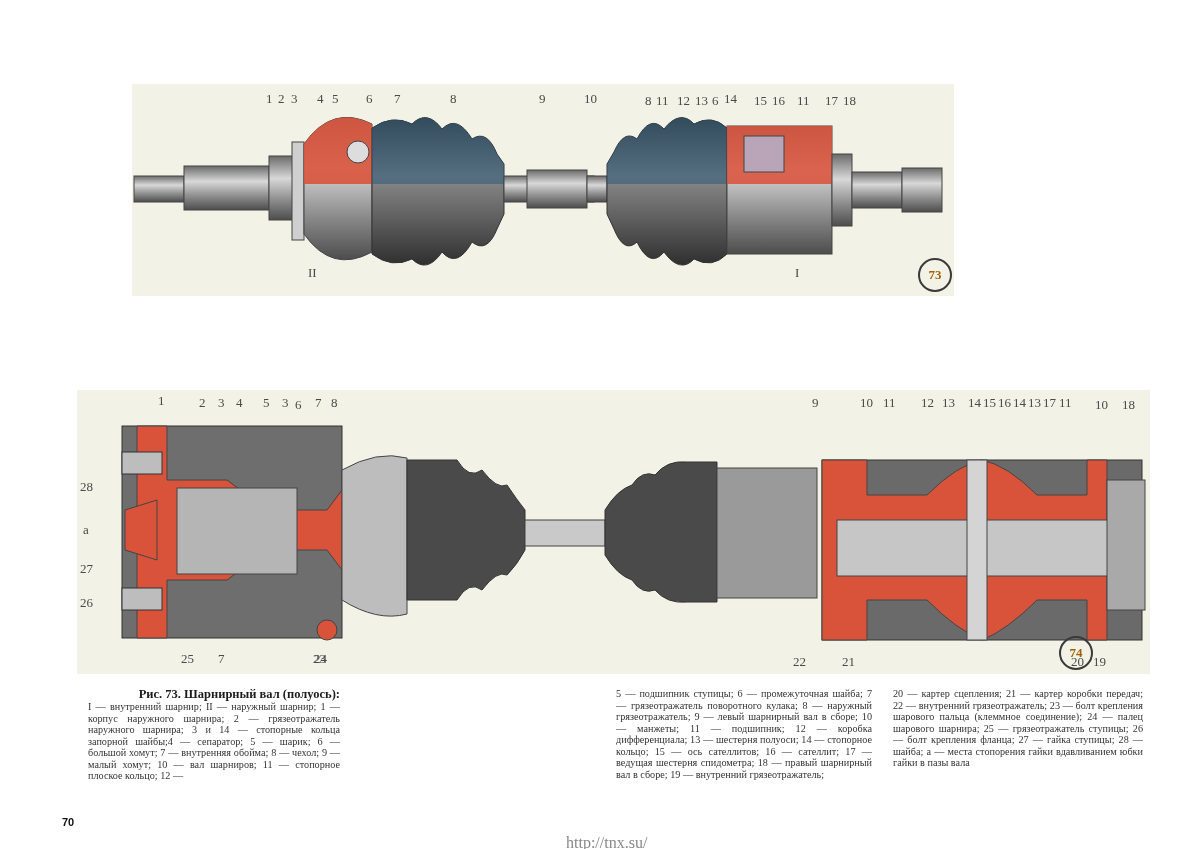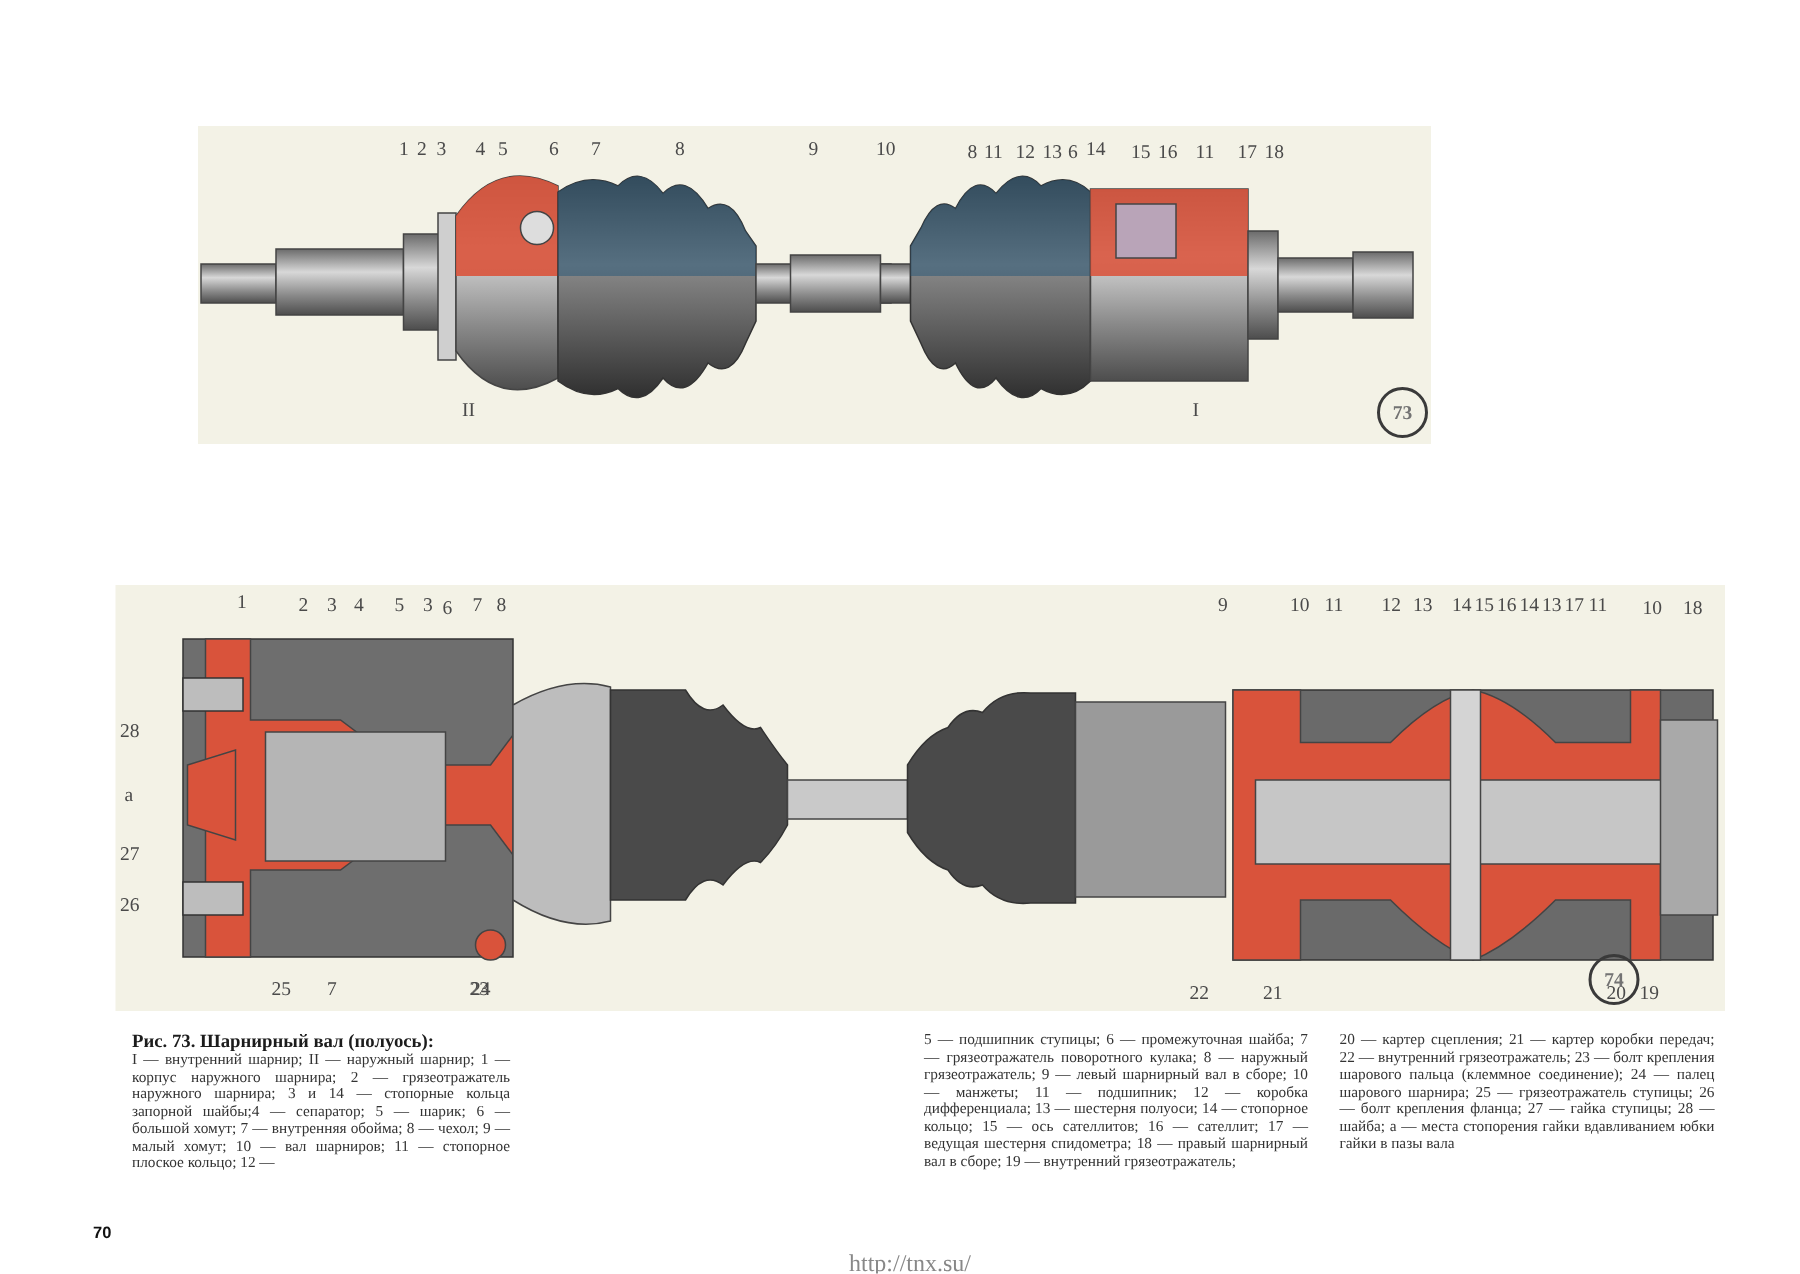--- a/index.html
+++ b/index.html
@@ -2,23 +2,23 @@
 <html><head>
 <meta charset="utf-8">
 <style>
   html,body{margin:0;padding:0;background:#ffffff;}
   body{width:1200px;height:849px;position:relative;overflow:hidden;font-family:"Liberation Serif","DejaVu Serif",serif;color:#2a2a2a;}
   .fig{position:absolute;background:#f3f2e6;}
   #fig73{left:132px;top:84px;width:822px;height:212px;}
   #fig74{left:77px;top:390px;width:1073px;height:284px;}
   .fig svg{position:absolute;left:0;top:0;width:100%;height:100%;}
   .callout{position:absolute;font-size:13px;color:#4a4a4a;line-height:13px;white-space:nowrap;}
-  .fignum{position:absolute;border:2px solid #3a3a3a;border-radius:50%;width:30px;height:30px;font-size:13px;display:flex;align-items:center;justify-content:center;color:#737373;font-weight:bold;}
+  .fignum{position:absolute;border:2px solid #3a3a3a;border-radius:50%;width:30px;height:30px;font-size:13px;display:flex;align-items:center;justify-content:center;color:#a16207;font-weight:bold;}
   .caption-col{position:absolute;top:688px;font-size:10.2px;line-height:11.5px;text-align:justify;color:#333;}
-  .caption-col .cap-title{font-weight:bold;font-size:12.5px;line-height:13px;color:#1c1c1c;display:block;text-align:left;}
+  .caption-col .cap-title{font-weight:bold;font-size:12.5px;line-height:13px;color:#1c1c1c;display:block;text-align:right;}
   .page-number{position:absolute;left:62px;top:816px;font-family:"Liberation Sans",sans-serif;font-size:11px;font-weight:bold;color:#111;}
   .source-url{position:absolute;left:566px;top:834px;font-size:16px;color:#888;}
 </style>
 </head>
 <body>
 
 <div id="fig73" class="fig">
   <svg viewBox="0 0 822 212">
     <defs>
       <linearGradient id="met" x1="0" y1="0" x2="0" y2="1">

